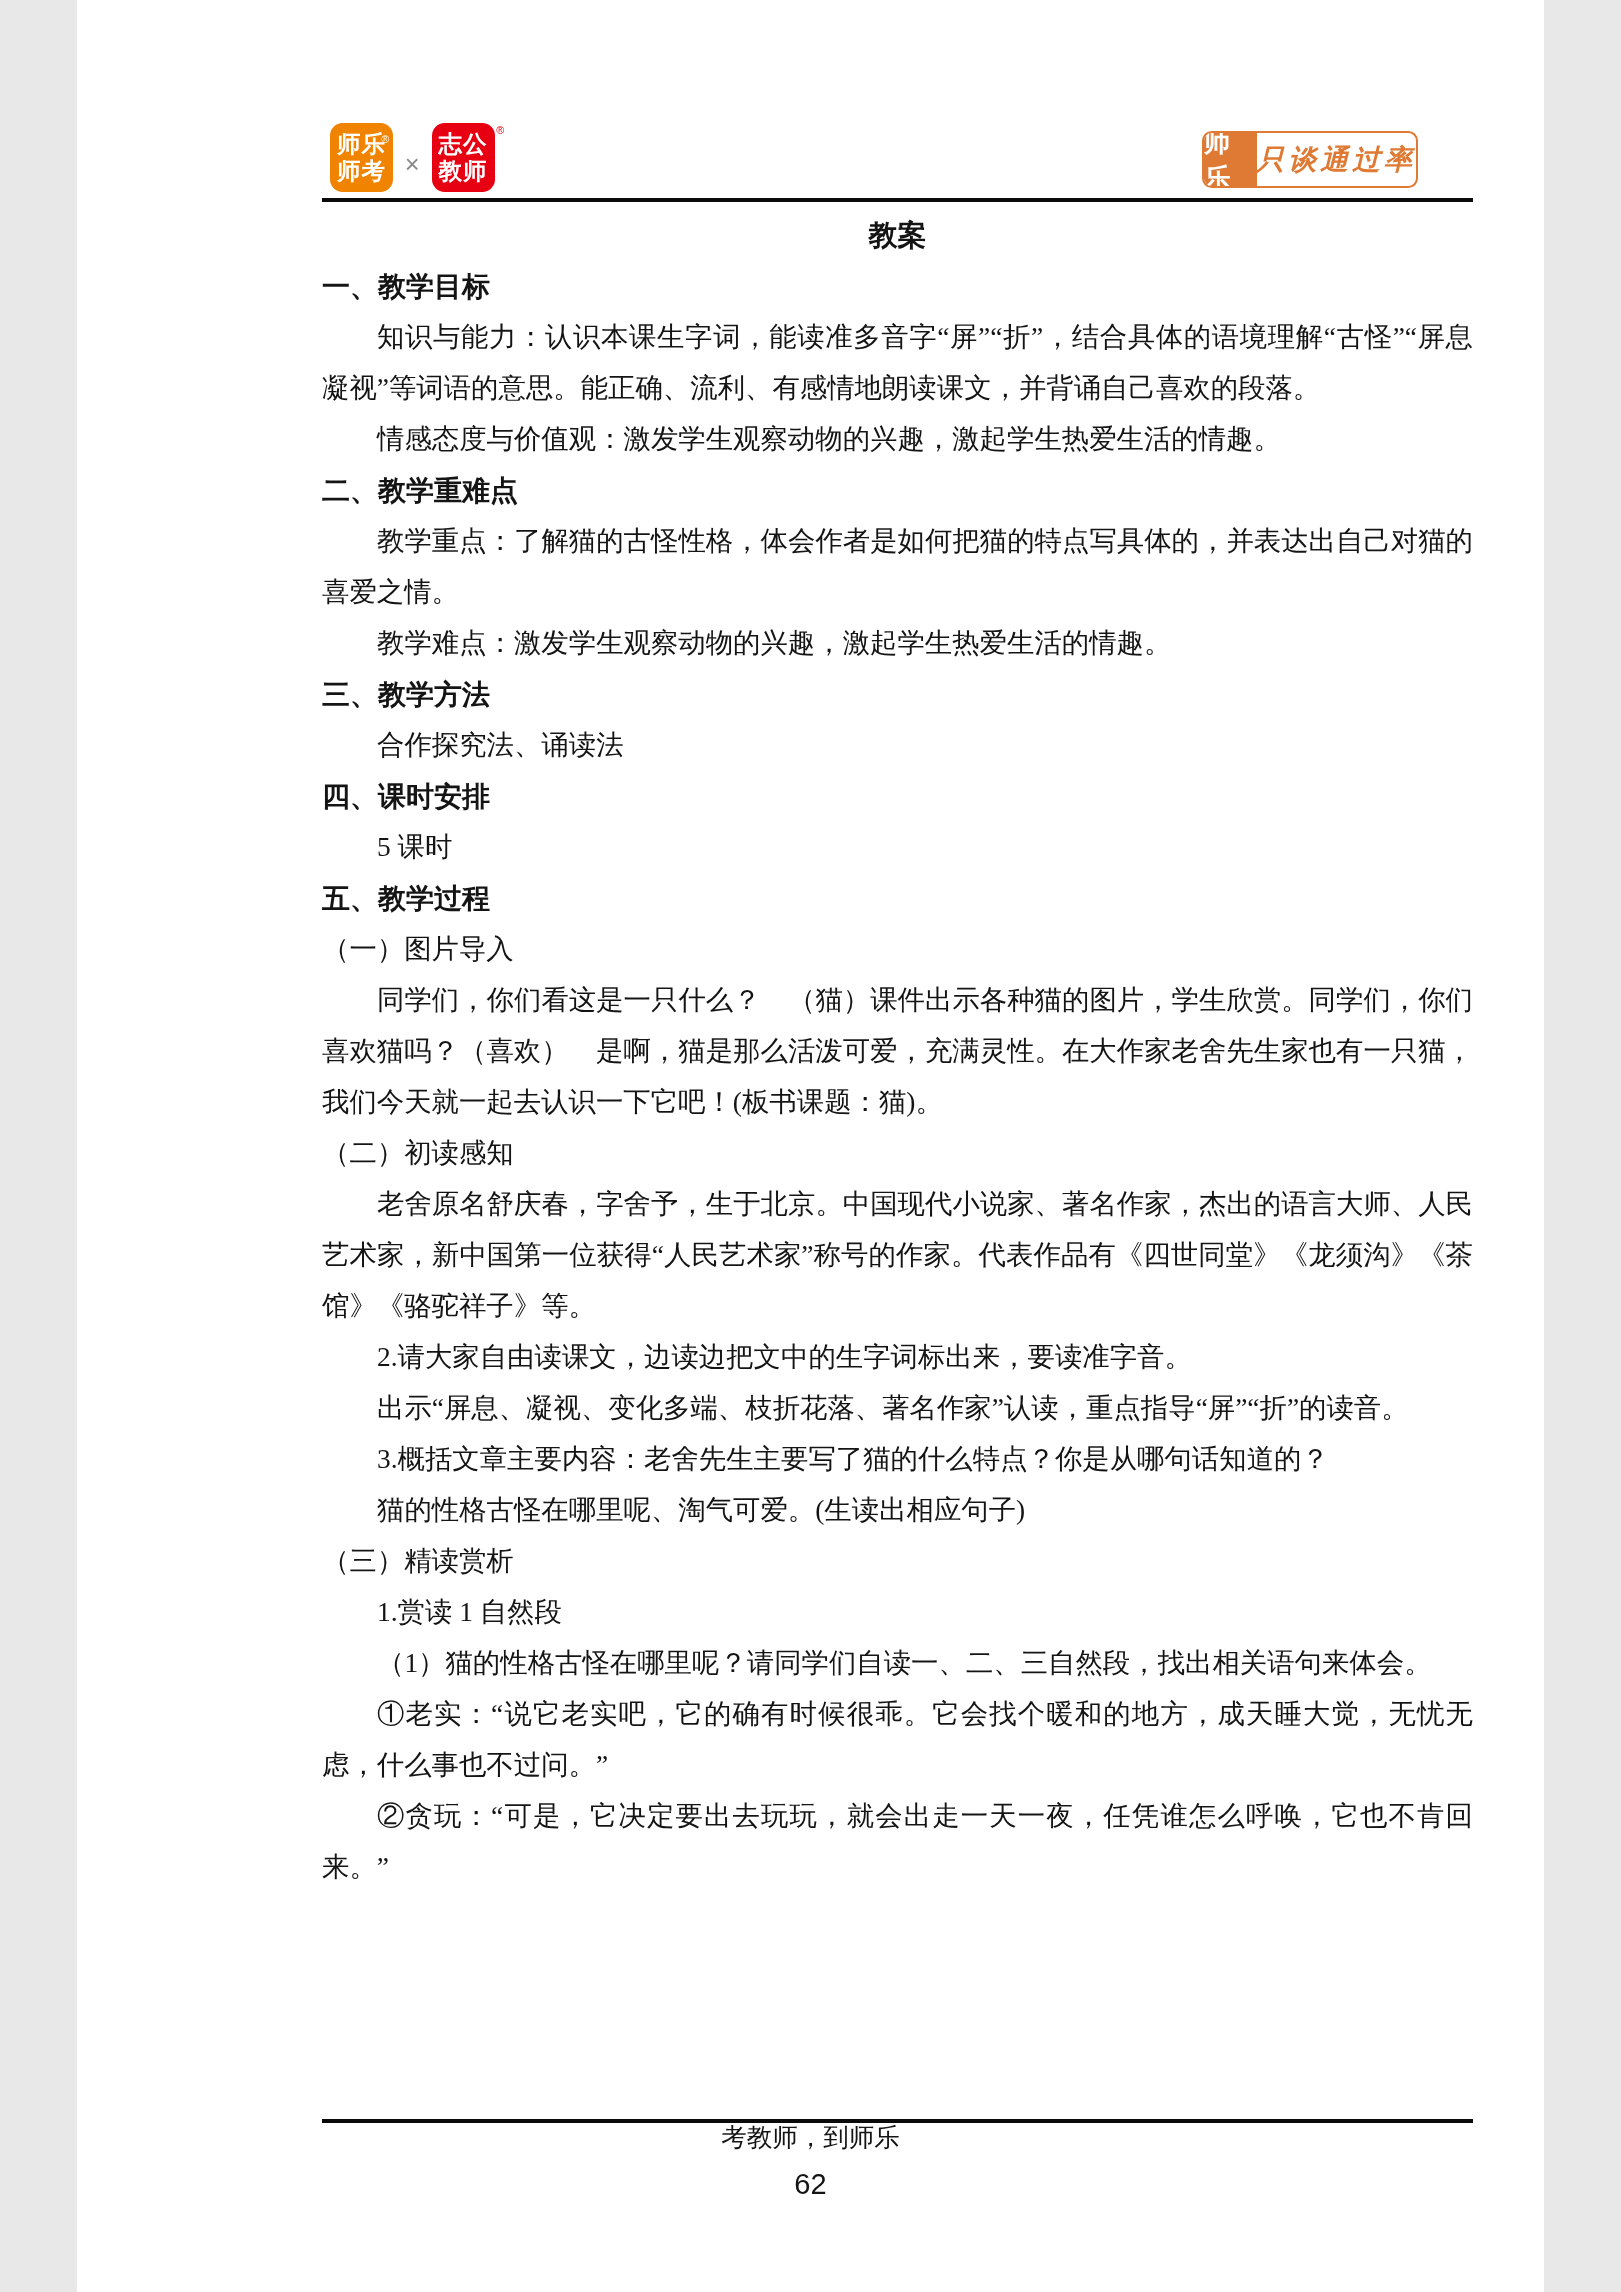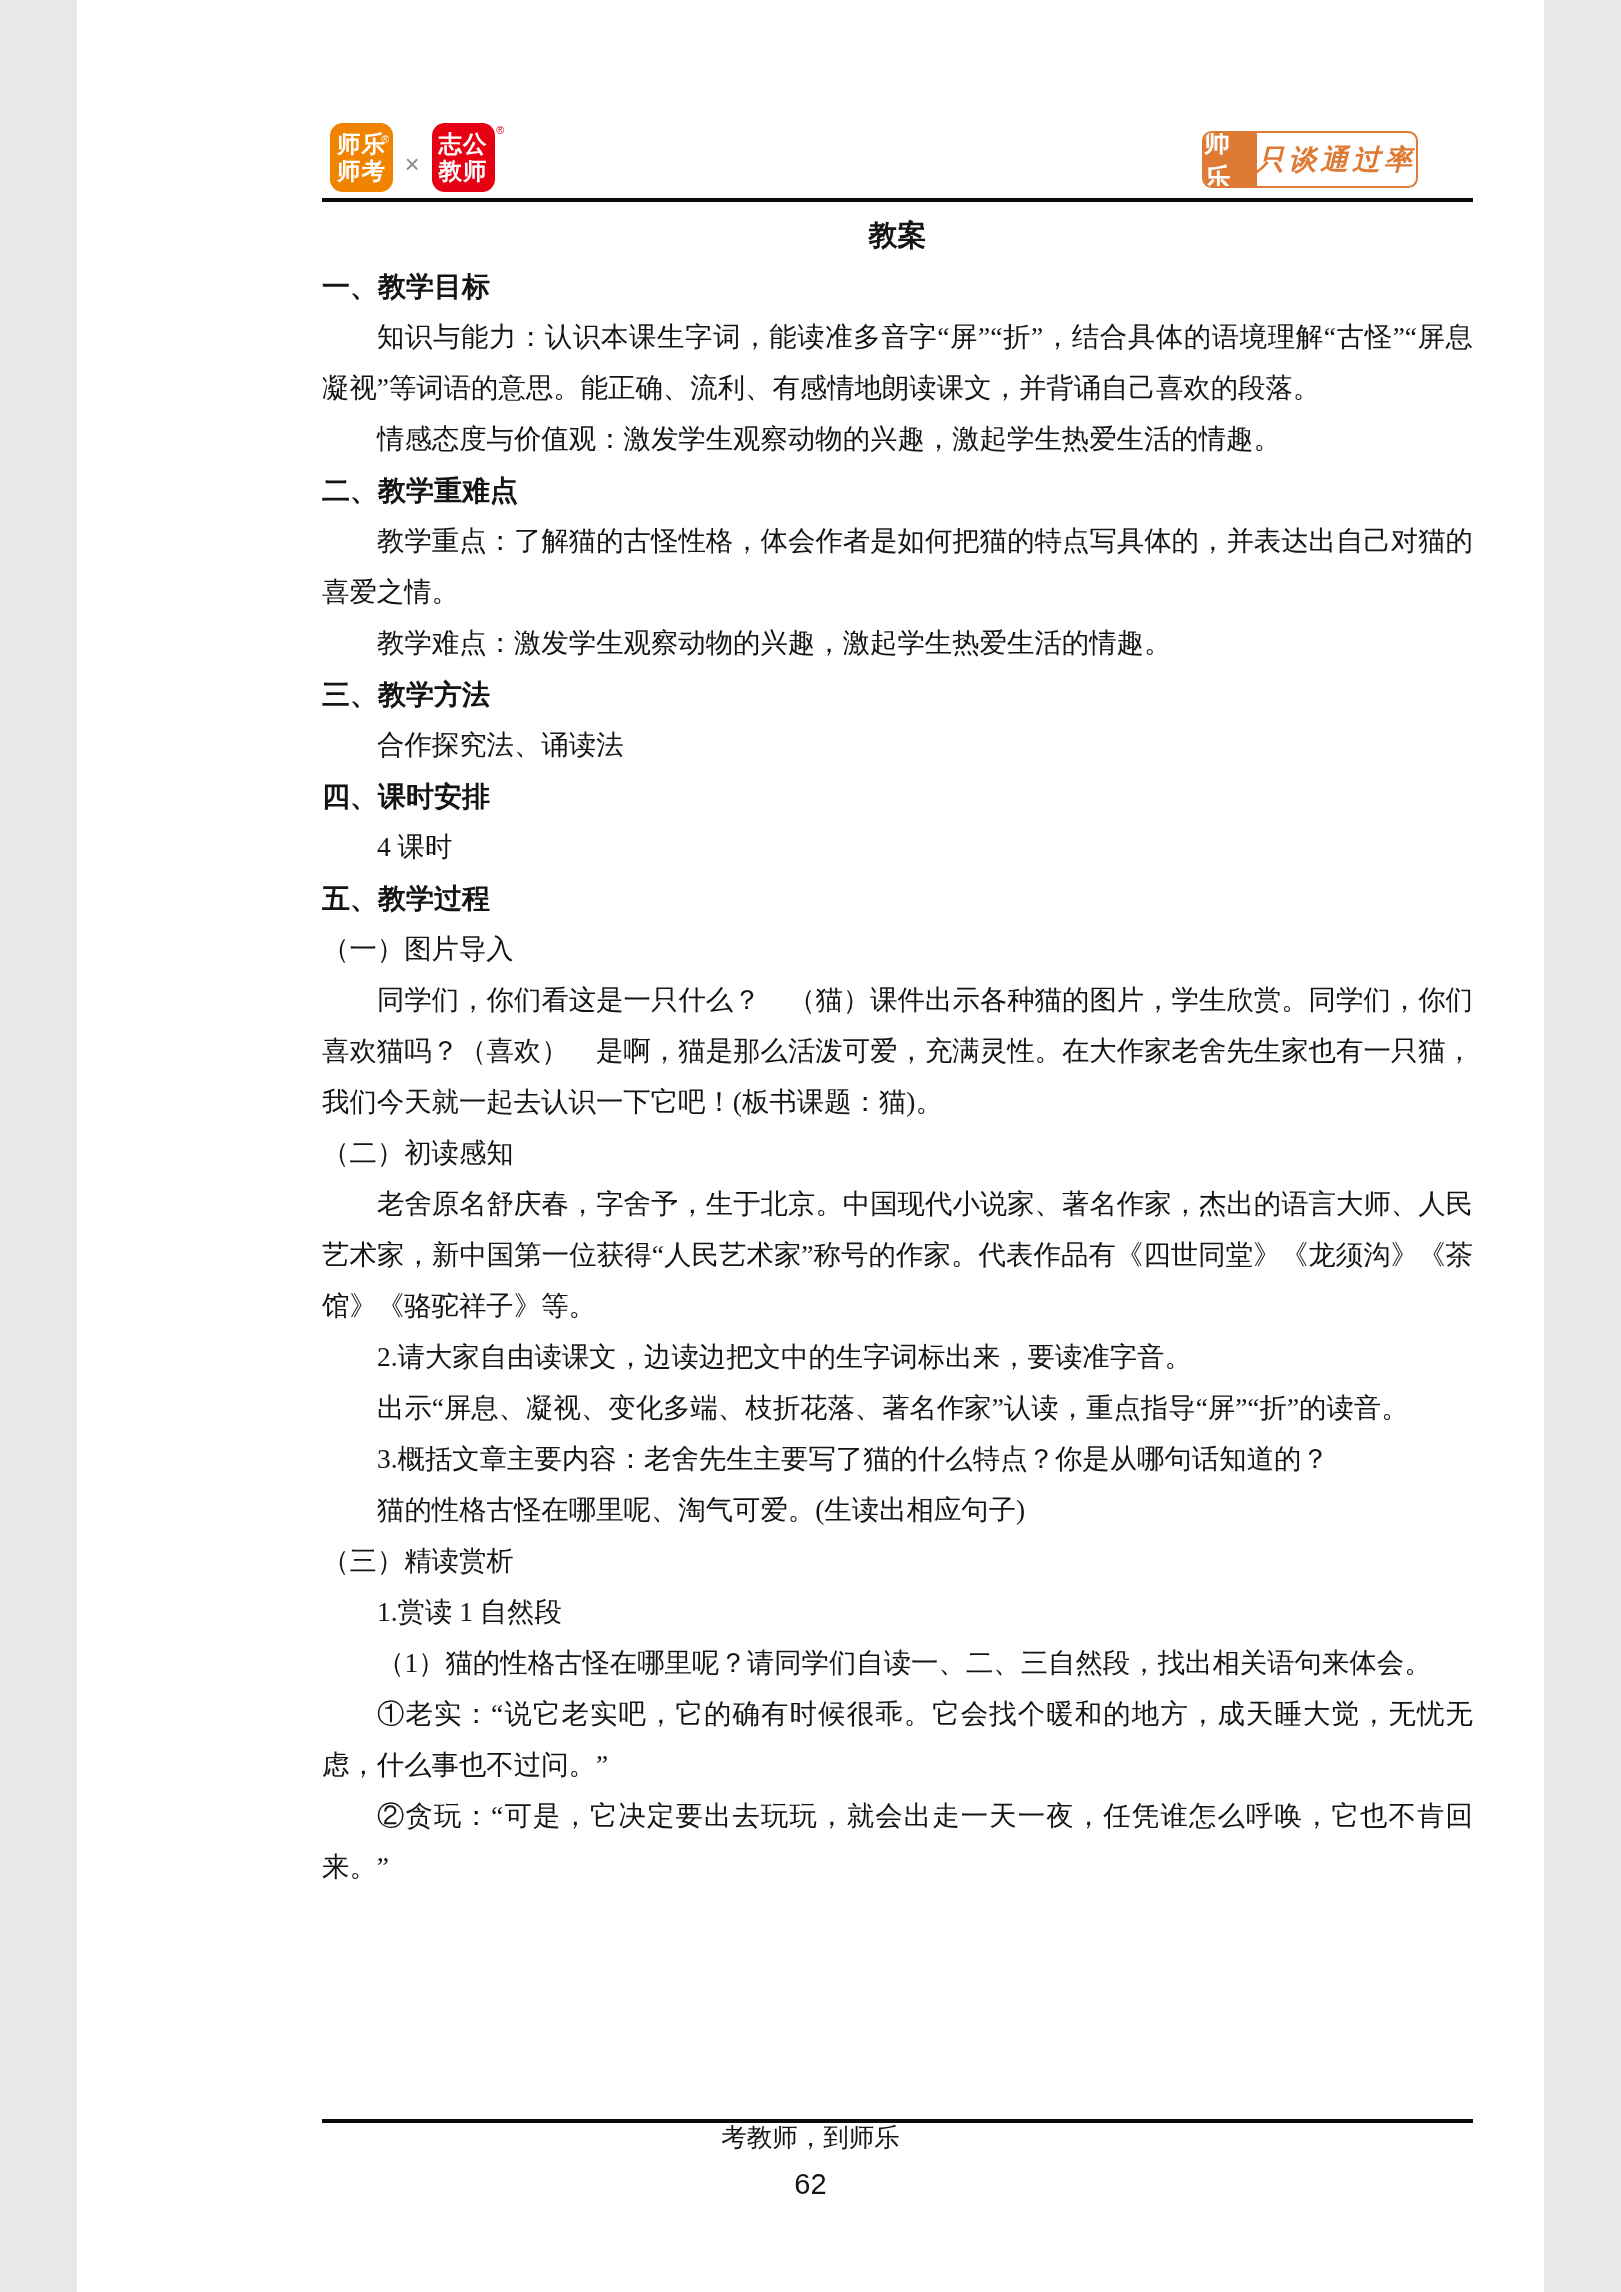--- a/index.html
+++ b/index.html
@@ -110,21 +110,21 @@
     <div>
         <div class="blk heading">一、教学目标</div>
         <div class="blk paragraph">知识与能力：认识本课生字词，能读准多音字“屏”“折”，结合具体的语境理解“古怪”“屏息凝视”等词语的意思。能正确、流利、有感情地朗读课文，并背诵自己喜欢的段落。</div>
         <div class="blk paragraph">情感态度与价值观：激发学生观察动物的兴趣，激起学生热爱生活的情趣。</div>
         <div class="blk heading">二、教学重难点</div>
         <div class="blk paragraph">教学重点：了解猫的古怪性格，体会作者是如何把猫的特点写具体的，并表达出自己对猫的喜爱之情。</div>
         <div class="blk paragraph">教学难点：激发学生观察动物的兴趣，激起学生热爱生活的情趣。</div>
         <div class="blk heading">三、教学方法</div>
         <div class="blk paragraph">合作探究法、诵读法</div>
         <div class="blk heading">四、课时安排</div>
-        <div class="blk paragraph">4 课时</div>
+        <div class="blk paragraph">5 课时</div>
         <div class="blk heading">五、教学过程</div>
         <div class="blk subheading">（一）图片导入</div>
         <div class="blk paragraph">同学们，你们看这是一只什么？　（猫）课件出示各种猫的图片，学生欣赏。同学们，你们喜欢猫吗？（喜欢）　是啊，猫是那么活泼可爱，充满灵性。在大作家老舍先生家也有一只猫，我们今天就一起去认识一下它吧！(板书课题：猫)。</div>
         <div class="blk subheading">（二）初读感知</div>
         <div class="blk paragraph">老舍原名舒庆春，字舍予，生于北京。中国现代小说家、著名作家，杰出的语言大师、人民艺术家，新中国第一位获得“人民艺术家”称号的作家。代表作品有《四世同堂》《龙须沟》《茶馆》《骆驼祥子》等。</div>
         <div class="blk paragraph">2.请大家自由读课文，边读边把文中的生字词标出来，要读准字音。</div>
         <div class="blk paragraph">出示“屏息、凝视、变化多端、枝折花落、著名作家”认读，重点指导“屏”“折”的读音。</div>
         <div class="blk paragraph">3.概括文章主要内容：老舍先生主要写了猫的什么特点？你是从哪句话知道的？</div>
         <div class="blk paragraph">猫的性格古怪在哪里呢、淘气可爱。(生读出相应句子)</div>
         <div class="blk subheading">（三）精读赏析</div>

